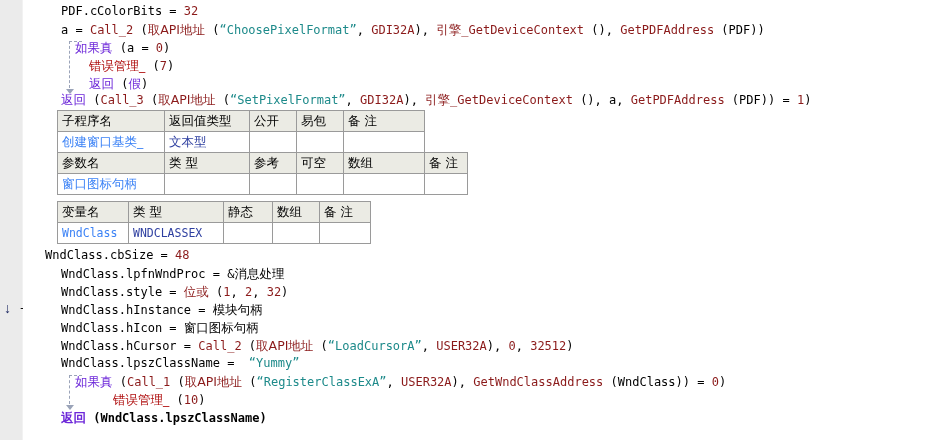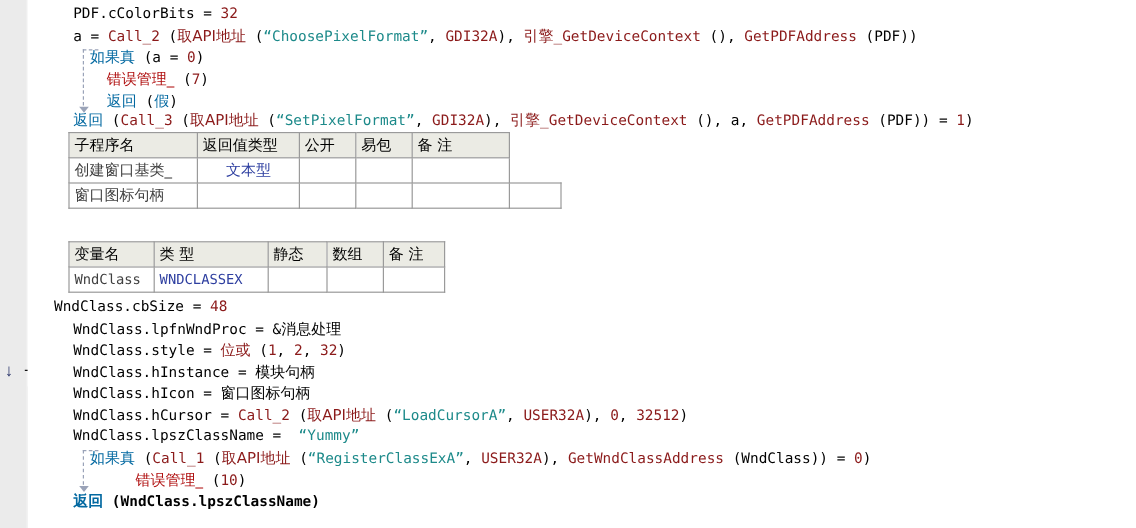--- a/index.html
+++ b/index.html
@@ -60,21 +60,21 @@
   .line .zh {
     font-family: "DejaVu Sans", "Liberation Sans", sans-serif;
     font-size: 12.5px;
   }
 
   
   .t-plain  { color: #000000; }
   .t-call   { color: #8b1a1a; }   
   .t-api    { color: #8b1a1a; }   
   .t-str    { color: #1d8a8a; }   
-  .t-kw     { color: #0369a1; }   
+  .t-kw     { color: #6d28d9; }   
   .t-err    { color: #b01010; }   
   .t-num    { color: #8b1a1a; }
 
   
   .bracket {
     position: absolute;
     width: 14px;
     pointer-events: none;
   }
   .bracket .b-vert {
@@ -104,33 +104,32 @@
     border-collapse: collapse;
     font-family: "DejaVu Sans", "Liberation Sans", sans-serif;
     font-size: 12.5px;
     background: #ffffff;
     table-layout: fixed;
   }
   .etable td {
     border: 1px solid #9a9a9a;
     height: 20px;
     padding: 0 4px;
-    color: #404040;
+    color: #3b82f6;
     white-space: nowrap;
     overflow: hidden;
     vertical-align: middle;
   }
   .etable td.hd {
     background: #ebebe4;
     color: #000000;
   }
   .etable td.val-blue {
     color: #2e3fa0;
     font-family: "DejaVu Sans", "Liberation Sans", sans-serif;
-    text-align: center;
   }
   .etable td.mono {
     font-family: "DejaVu Sans Mono", "Liberation Mono", monospace;
     font-size: 11.5px;
   }
   .etable td.mono-blue {
     font-family: "DejaVu Sans Mono", "Liberation Mono", monospace;
     font-size: 11.5px;
     color: #2e3fa0;
   }
@@ -185,20 +184,28 @@
           <td class="hd" style="width: 72px;">备 注</td>
         </tr>
         <tr>
           <td class="blank" style="width: 98px;">创建窗口基类_</td>
           <td class="val-blue" style="width: 76px;">文本型</td>
           <td class="blank" style="width: 38px;"></td>
           <td class="blank" style="width: 38px;"></td>
           <td class="blank" style="width: 72px;"></td>
         </tr>
         <tr>
+          <td class="hd" style="width: 98px;">参数名</td>
+          <td class="hd" style="width: 76px;">类 型</td>
+          <td class="hd" style="width: 38px;">参考</td>
+          <td class="hd" style="width: 38px;">可空</td>
+          <td class="hd" style="width: 38px;">数组</td>
+          <td class="hd" style="width: 34px;">备 注</td>
+        </tr>
+        <tr>
           <td class="blank" style="width: 98px;">窗口图标句柄</td>
           <td class="blank" style="width: 76px;"></td>
           <td class="blank" style="width: 38px;"></td>
           <td class="blank" style="width: 38px;"></td>
           <td class="blank" style="width: 38px;"></td>
           <td class="blank" style="width: 34px;"></td>
         </tr>
       </tbody>
     </table>
     <table class="etable" style="left: 34px; top: 201px;">

